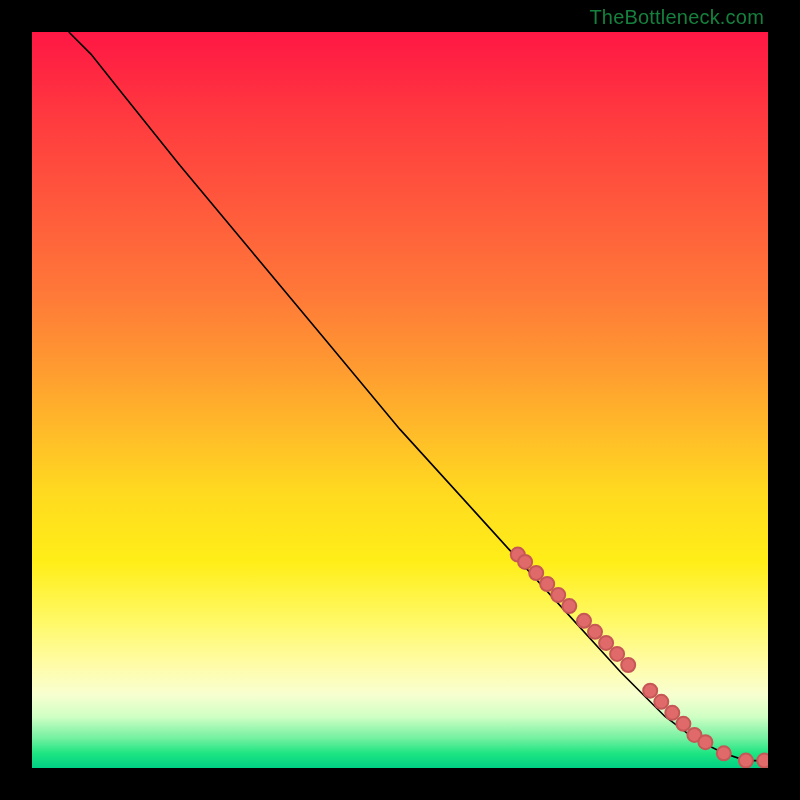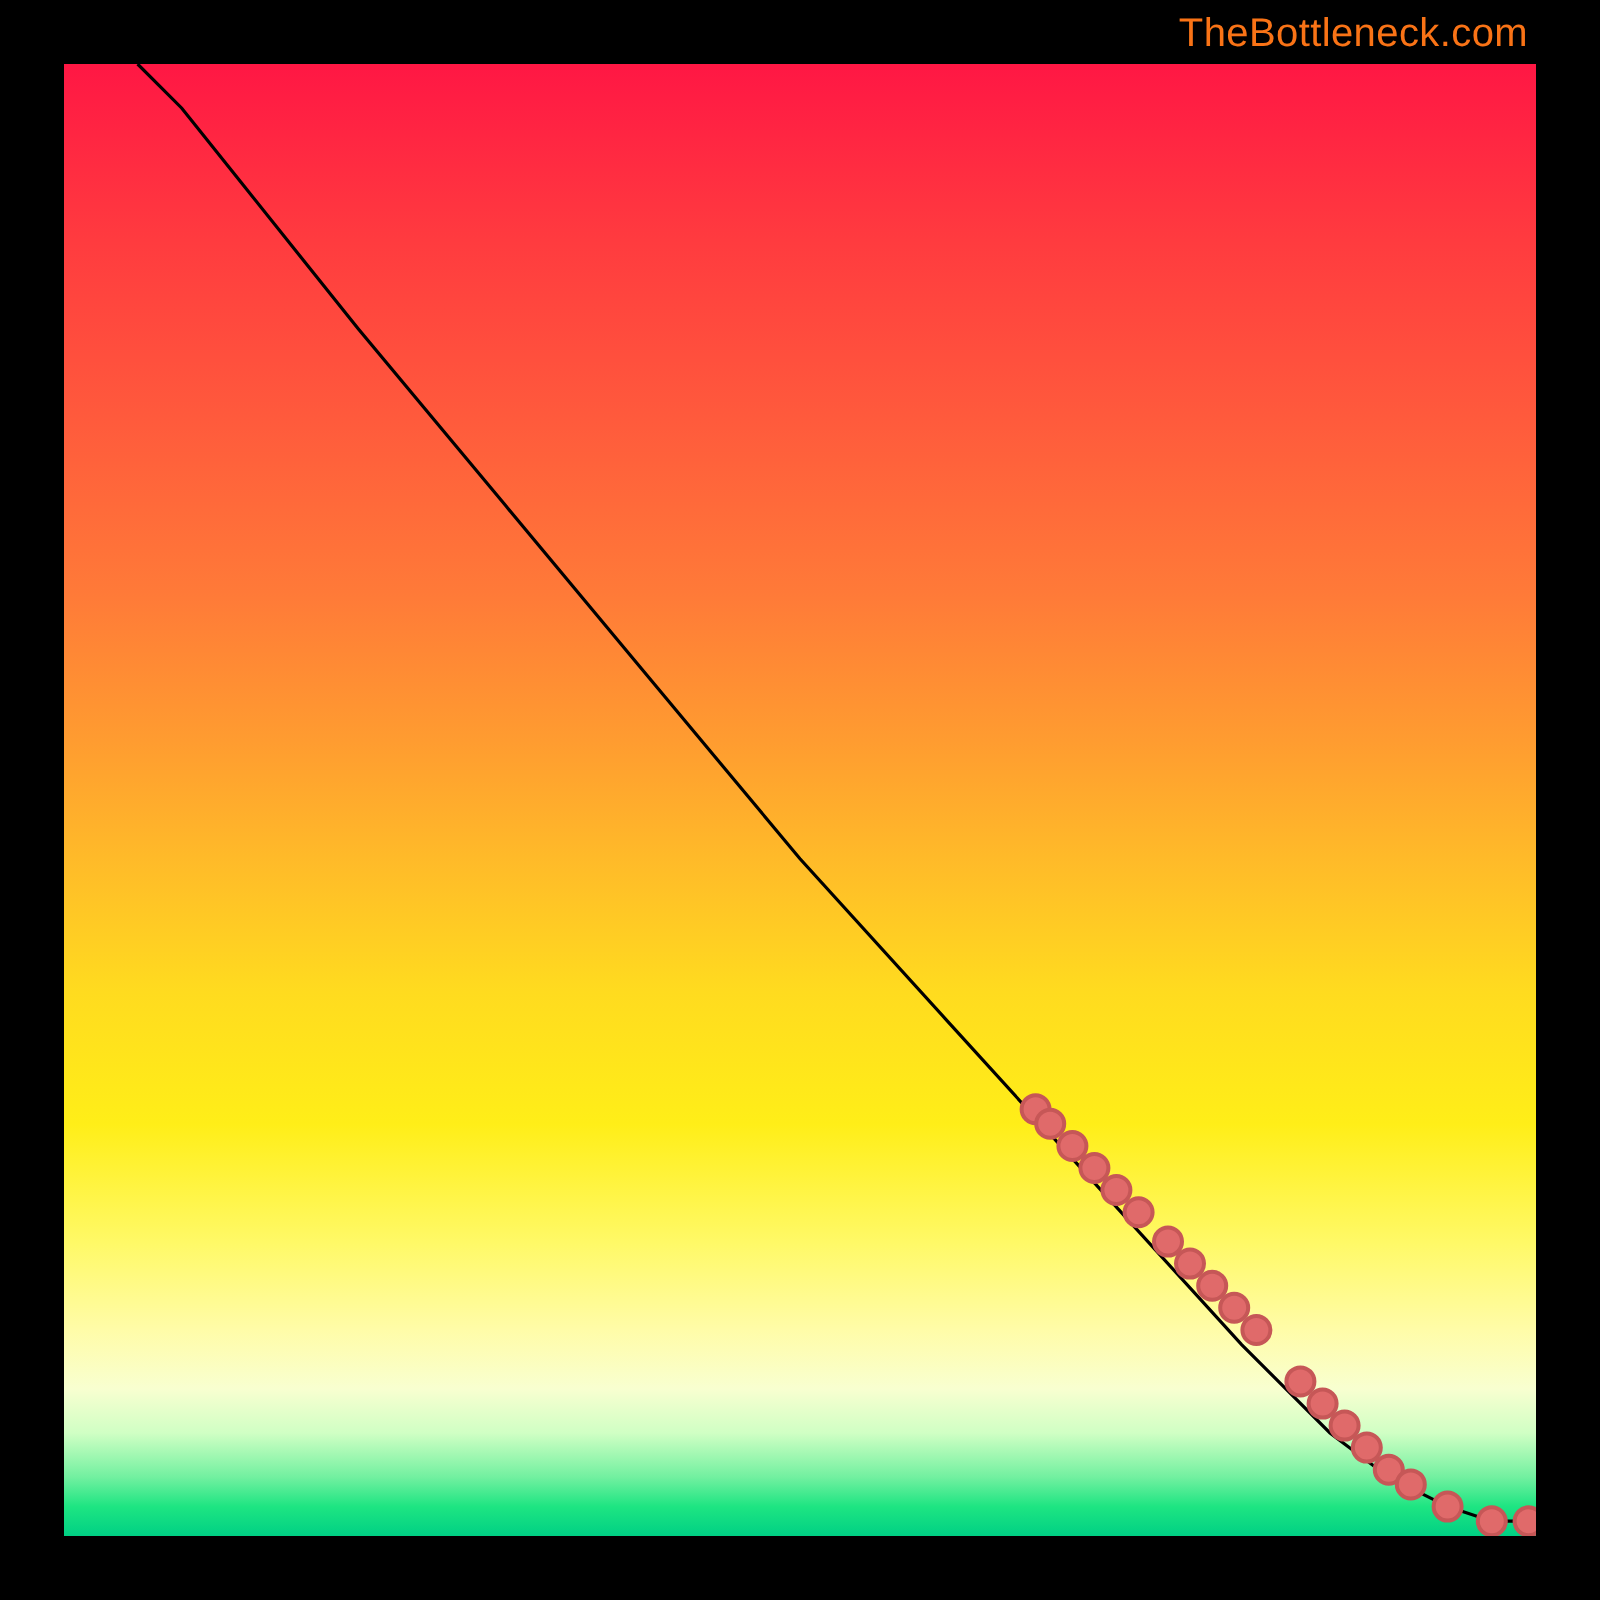--- a/index.html
+++ b/index.html
@@ -39,21 +39,21 @@
       #d0ffc4 93%,
       #72f0a0 96%,
       #1ee582 98%,
       #00d084 100%
     );
   }
   .watermark {
     position: absolute;
     top: 6px;
     right: 36px;
-    color: #f97316;
+    color: #15803d;
     font-size: 20px;
     letter-spacing: 0.2px;
     font-weight: 500;
   }
   svg.overlay {
     position: absolute;
     left: 0;
     top: 0;
     width: 736px;
     height: 736px;

